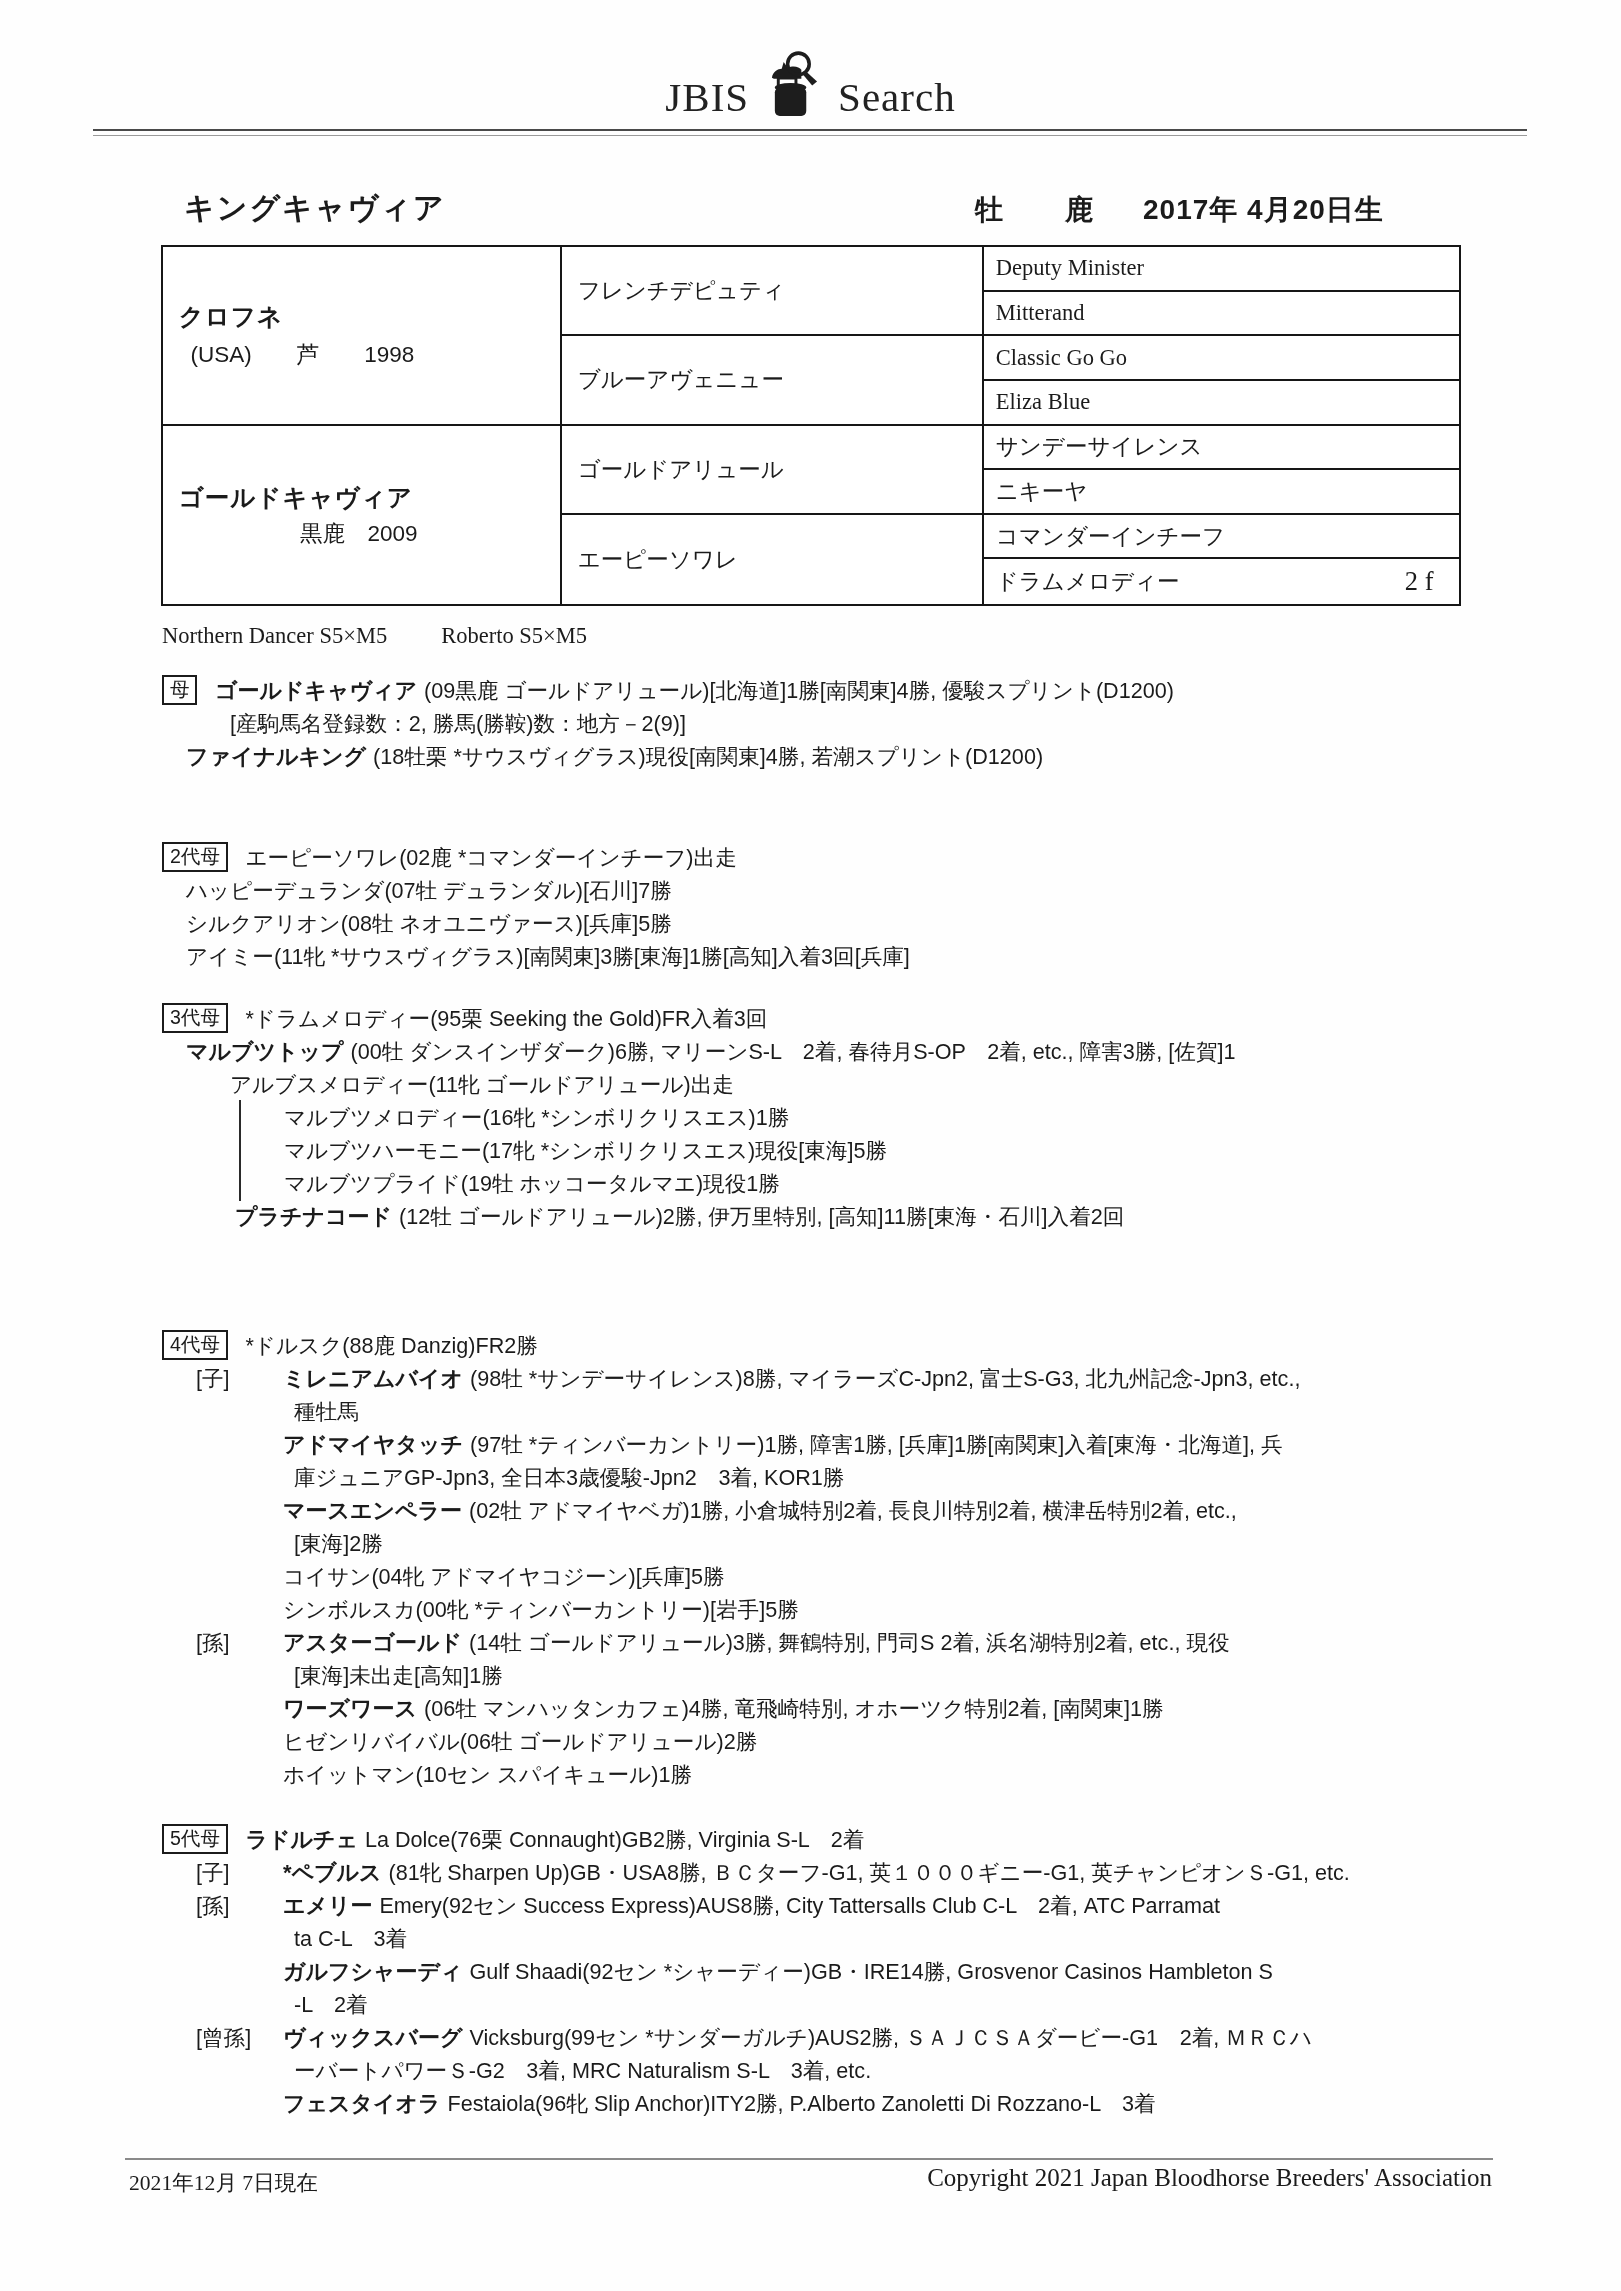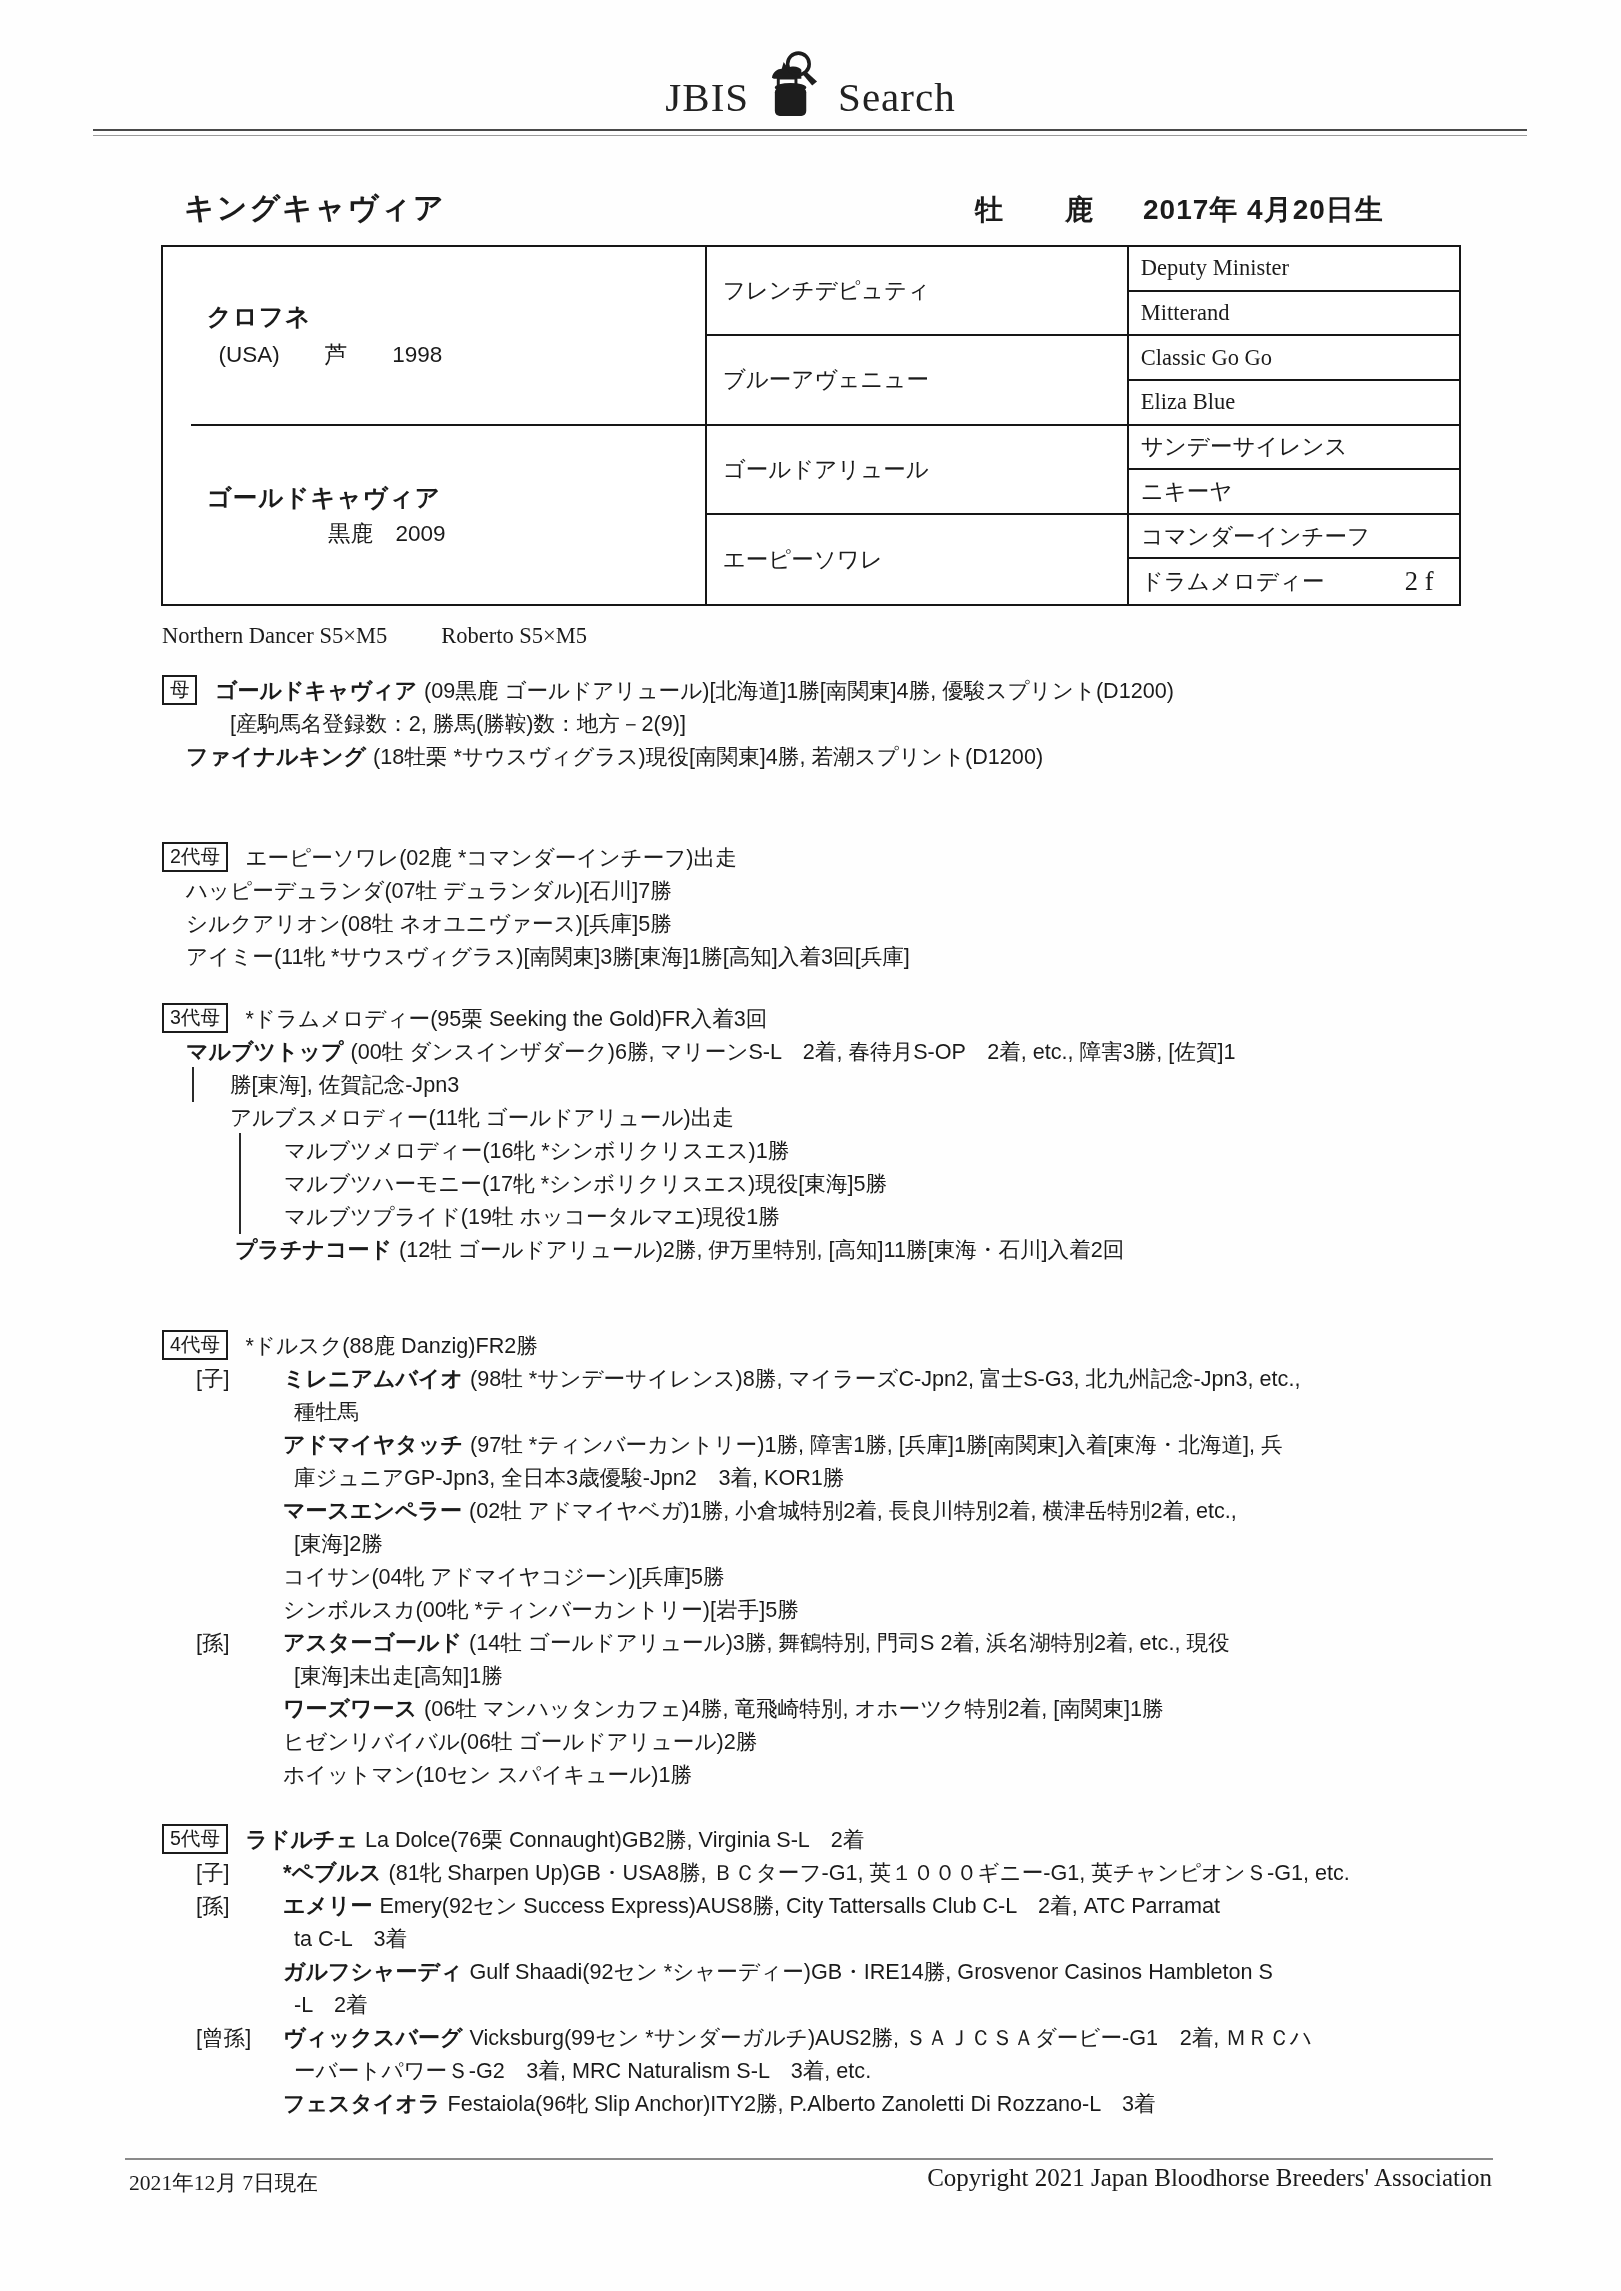--- a/index.html
+++ b/index.html
@@ -18,21 +18,21 @@
   
   .title-name{position:absolute;left:184px;top:188px;font-size:30px;font-weight:700;letter-spacing:2px;}
   .t-sex{position:absolute;left:975px;top:191px;font-size:28px;font-weight:700;}
   .t-coat{position:absolute;left:1065px;top:191px;font-size:28px;font-weight:700;}
   .t-birth{position:absolute;left:1143px;top:191px;font-size:28px;font-weight:700;letter-spacing:1px;}
 
   
   .ptable{position:absolute;left:161px;top:245px;width:1300px;height:361px;
           border:2.9px solid #161616;box-sizing:border-box;display:flex;background:#fff;}
   .pt-col{display:grid;box-sizing:border-box;}
-  .pt-col1{width:514px;grid-template-rows:1fr 1fr;margin-left:28px;}
+  .pt-col1{width:397px;grid-template-rows:1fr 1fr;}
   .pt-col2{width:422px;border-left:2px solid #161616;grid-template-rows:repeat(4,1fr);}
   .pt-col3{flex:1;border-left:2px solid #161616;grid-template-rows:repeat(8,1fr);}
   .cell{border-bottom:2px solid #161616;display:flex;align-items:center;box-sizing:border-box;
         font-size:22.5px;position:relative;white-space:nowrap;}
   .cell.last{border-bottom:none;}
   .cell.thick{border-bottom-width:2.9px;}
   .pt-col1 .cell{flex-direction:column;align-items:stretch;justify-content:center;}
   .pt-col2 .cell{padding-left:15.7px;}
   .pt-col3 .cell{padding-left:11.8px;font-family:"Liberation Serif","DejaVu Serif",serif;}
   .p-name{font-size:24.5px;font-weight:700;padding-left:15.7px;letter-spacing:1px;}
@@ -139,21 +139,20 @@
       </div>
       <div class="sec sec-1">
         <div class="line li-0"><span class="sec-label">2代母</span><span class="ltext">エーピーソワレ(02鹿 *コマンダーインチーフ)出走</span></div>
         <div class="line li-1"><span class="ltext">ハッピーデュランダ(07牡 デュランダル)[石川]7勝</span></div>
         <div class="line li-1"><span class="ltext">シルクアリオン(08牡 ネオユニヴァース)[兵庫]5勝</span></div>
         <div class="line li-1"><span class="ltext">アイミー(11牝 *サウスヴィグラス)[南関東]3勝[東海]1勝[高知]入着3回[兵庫]</span></div>
       </div>
       <div class="sec sec-2">
         <div class="line li-0"><span class="sec-label">3代母</span><span class="ltext">*ドラムメロディー(95栗 Seeking the Gold)FR入着3回</span></div>
         <div class="line li-1"><span class="hname">マルブツトップ</span><span class="ltext">(00牡 ダンスインザダーク)6勝, マリーンS-L　2着, 春待月S-OP　2着, etc., 障害3勝, [佐賀]1</span></div>
-        <div class="line li-1c"><span class="bar bar-1"></span><span class="ltext">勝[東海], 佐賀記念-Jpn3</span></div>
         <div class="line li-1c"><span class="ltext">アルブスメロディー(11牝 ゴールドアリュール)出走</span></div>
         <div class="line li-3"><span class="bar bar-2"></span><span class="ltext">マルブツメロディー(16牝 *シンボリクリスエス)1勝</span></div>
         <div class="line li-3"><span class="bar bar-2"></span><span class="ltext">マルブツハーモニー(17牝 *シンボリクリスエス)現役[東海]5勝</span></div>
         <div class="line li-3"><span class="bar bar-2"></span><span class="ltext">マルブツプライド(19牡 ホッコータルマエ)現役1勝</span></div>
         <div class="line li-2"><span class="hname">プラチナコード</span><span class="ltext">(12牡 ゴールドアリュール)2勝, 伊万里特別, [高知]11勝[東海・石川]入着2回</span></div>
       </div>
       <div class="sec sec-3">
         <div class="line li-0"><span class="sec-label">4代母</span><span class="ltext">*ドルスク(88鹿 Danzig)FR2勝</span></div>
         <div class="line li-t"><span class="tag">[子]</span><span class="hname">ミレニアムバイオ</span><span class="ltext">(98牡 *サンデーサイレンス)8勝, マイラーズC-Jpn2, 富士S-G3, 北九州記念-Jpn3, etc.,</span></div>
         <div class="line li-3c"><span class="ltext">種牡馬</span></div>

